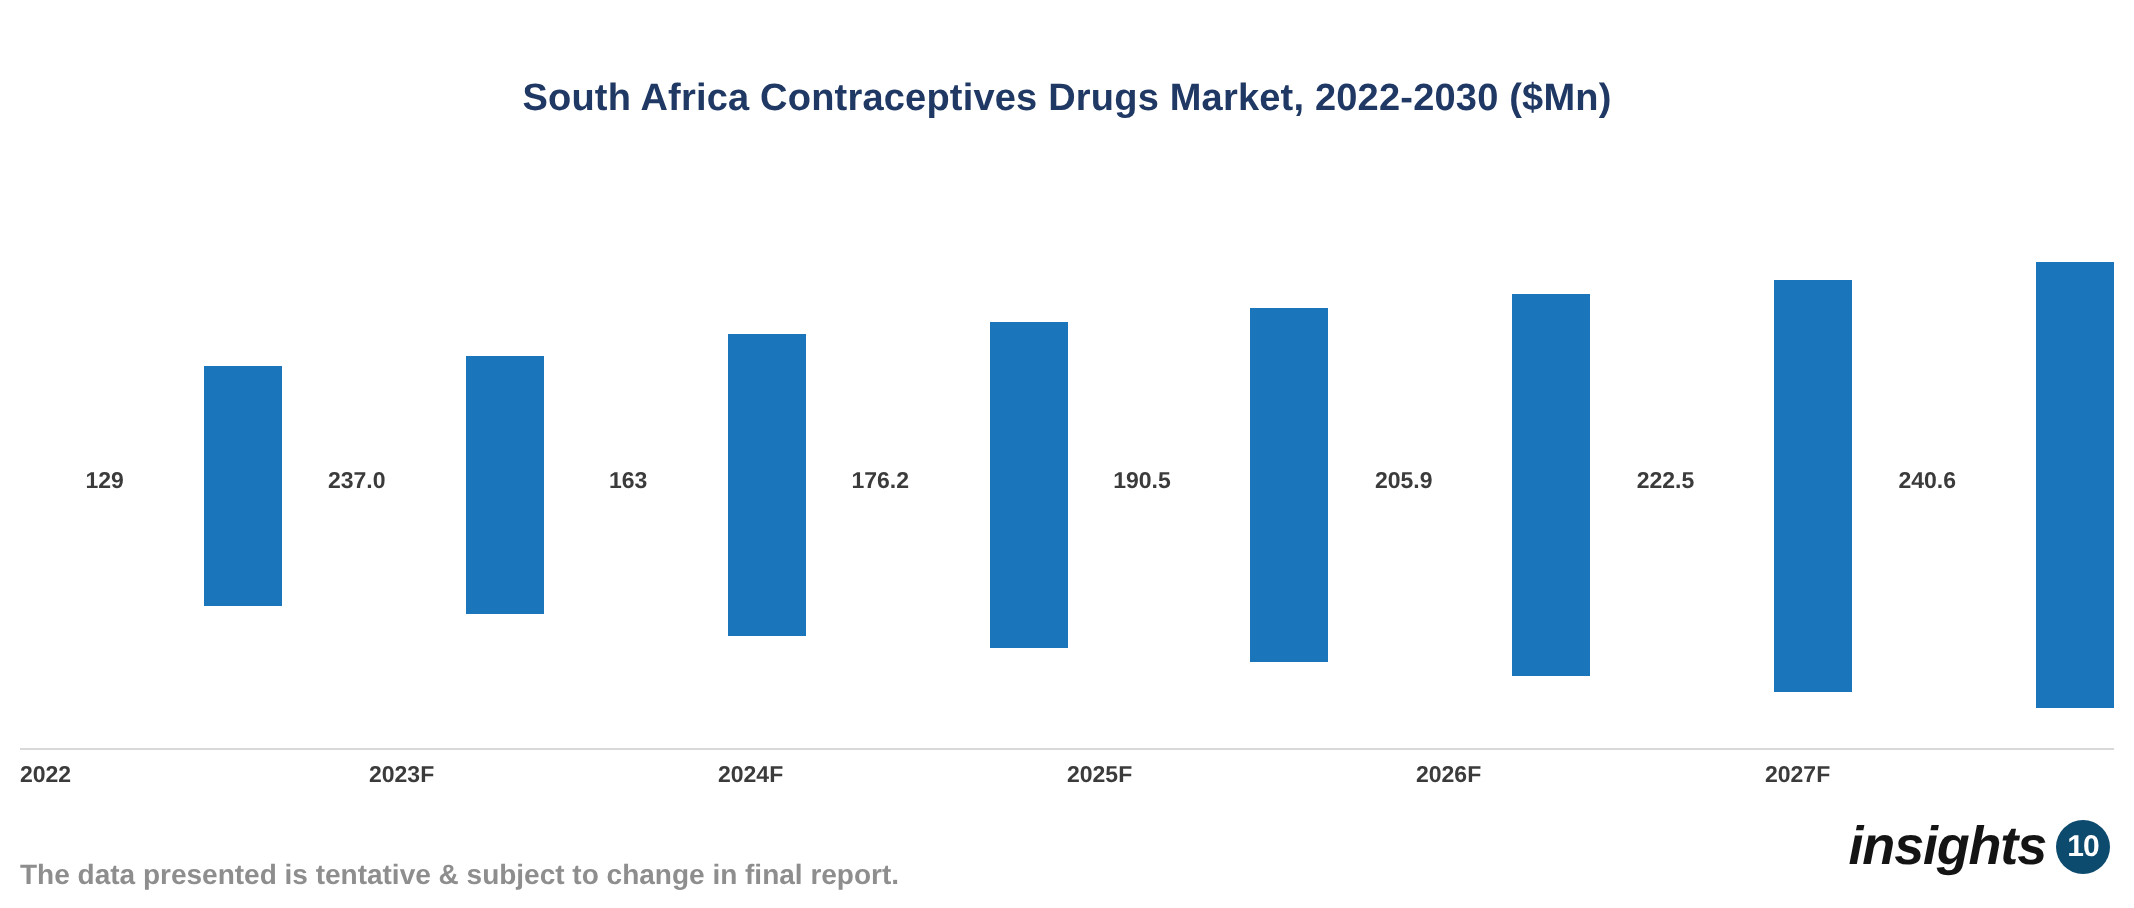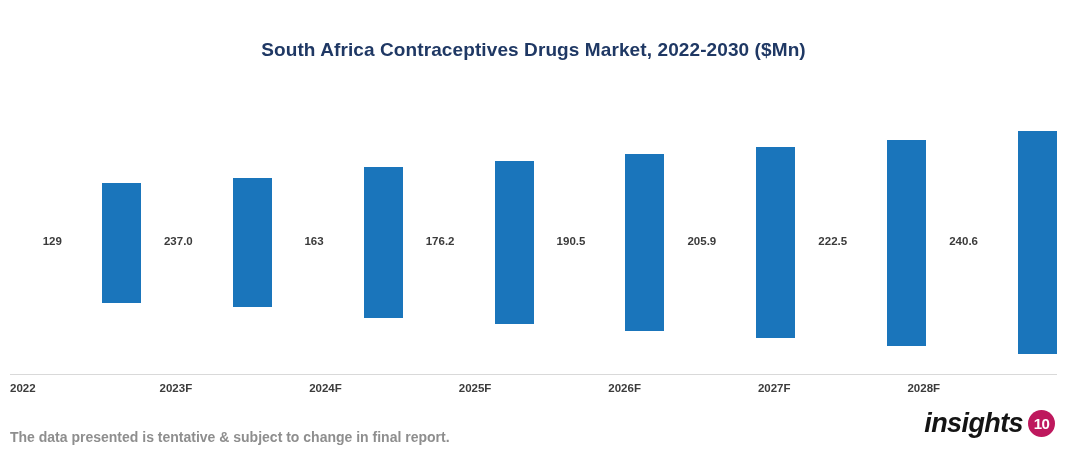--- a/index.html
+++ b/index.html
@@ -136,21 +136,21 @@
     color: #141414;
     letter-spacing: -0.6px;
     line-height: 30px;
     font-style: italic;
   }
   .logo-badge {
     margin-left: 5px;
     width: 27px;
     height: 27px;
     border-radius: 50%;
-    background: #be185d;
+    background: #0c4a6e;
     color: #ffffff;
     font-size: 15px;
     font-weight: bold;
     display: flex;
     align-items: center;
     justify-content: center;
     letter-spacing: -0.5px;
   }
 </style>
 </head>
@@ -200,21 +200,20 @@
     <div class="axis-line"></div>
   </div>
 
   <div class="xlabels" id="xlabels">
       <div class="xlabel-slot"><span class="xlabel">2022</span></div>
       <div class="xlabel-slot"><span class="xlabel">2023F</span></div>
       <div class="xlabel-slot"><span class="xlabel">2024F</span></div>
       <div class="xlabel-slot"><span class="xlabel">2025F</span></div>
       <div class="xlabel-slot"><span class="xlabel">2026F</span></div>
       <div class="xlabel-slot"><span class="xlabel">2027F</span></div>
-      <div class="xlabel-slot"><span class="xlabel">2028F</span></div>
     </div>
 
   <div class="disclaimer">The data presented is tentative &amp; subject to change in final report.</div>
 
   <div class="logo">
     <span class="logo-word">insights</span>
     <span class="logo-badge">10</span>
   </div>
 
 </div>

